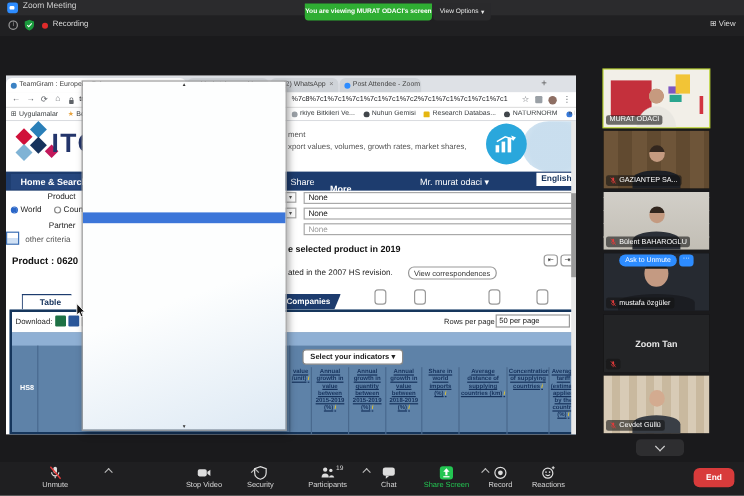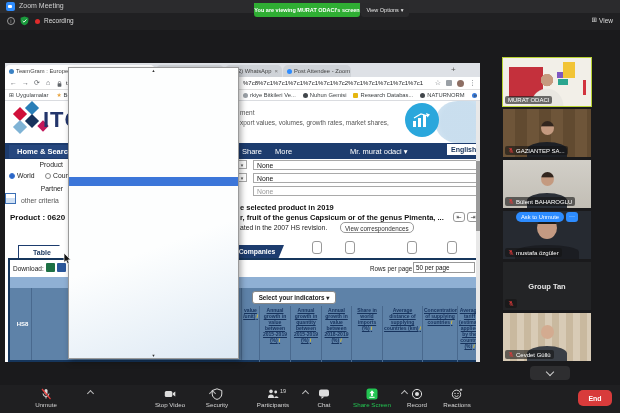--- a/index.html
+++ b/index.html
@@ -57,21 +57,21 @@
   .itc-text{position:absolute;left:38px;top:6px;font-size:22px;font-weight:bold;color:#23356b;letter-spacing:1px}
   .dia{position:absolute;width:10px;height:10px;transform:rotate(45deg)}
   .tagline1{position:absolute;left:235px;top:8px;font-size:6.5px;color:#555}
   .tagline2{position:absolute;left:235px;top:18px;font-size:6.5px;color:#555}
   .chart-circle{position:absolute;left:400px;top:2px;width:34px;height:34px;border-radius:50%;background:#2aa7dc}
   .chart-circle svg{position:absolute;left:7px;top:9px}
   .globe{position:absolute;left:430px;top:0px;width:45px;height:42px;border-radius:50% 0 0 50%;background:radial-gradient(circle at 60% 50%,#bcd6ea 0 60%,#cfe3f2 100%);opacity:.8}
   .tm-nav{position:absolute;left:0;top:80px;width:475px;height:16px;background:#1d3c6e;color:#fff;font-size:7.5px}
   .tm-home{position:absolute;left:4px;top:2px;background:#26477e;padding:2px 8px;font-weight:bold}
   .tm-tools{position:absolute;left:237px;top:4px}
-  .tm-more{position:absolute;left:270px;top:4px;font-weight:normal}
+  .tm-more{position:absolute;left:270px;top:10px;font-weight:bold}
   .tm-user{position:absolute;left:345px;top:4px}
   .tm-lang{position:absolute;left:442px;top:1px;background:#fff;color:#16335c;font-weight:bold;padding:2px 4px;font-size:7px}
   .tm-form{position:absolute;left:0;top:96px;width:475px;height:46px;background:#fff;font-size:6.8px;color:#222}
   .lbl-r{position:absolute;text-align:right}
   .radio{display:inline-block;width:6px;height:6px;border:1px solid #888;border-radius:50%;vertical-align:-1px;margin-right:2px}
   .radio.on{border-color:#2a66c8;background:radial-gradient(circle,#2a66c8 0 2px,#fff 2.5px)}
   .grp-row{position:absolute;left:120px;width:355px;height:12px}
   .grp-lbl{position:absolute;right:245px;top:2px;font-size:6.8px;color:#333}
   .grp-inp{position:absolute;left:128px;top:0;width:224px;height:10px;border:1px solid #a9a9a9;background:#fff;font-size:6.8px;padding:1px 3px;color:#111}
   .grp-inp.dim{color:#999}
@@ -321,21 +321,20 @@
       <div class="grp-row" style="top:27px">
         <span class="grp-lbl">Partner Group</span>
         <span class="grp-inp dim">None</span>
       </div>
     </div>
 
     <span class="crit-ic"></span>
 
     <span class="heading-prod">Product : 0620</span>
     <span class="h-line1">e selected product in 2019</span>
-    <span class="h-line2">r, fruit of the genus Capsicum or of the genus Pimenta, ...</span>
     <span class="hs-btn" style="left:448px">⇤</span>
     <span class="hs-btn" style="left:462px">⇥</span>
     <span class="h-line3">ated in the 2007 HS revision.</span>
     <span class="corr-btn">View correspondences</span>
 
     <div class="act-btns">
 
     <span class="act-btn" style="left: 307px;"></span>
         <span class="act-btn" style="left: 340px;"></span>
         <span class="act-btn" style="left: 402px;"></span>
@@ -480,21 +479,21 @@
             <path d="M2.4 4.8 a2.6 2.6 0 0 0 5.2 0" stroke="#e23b3b" fill="none" stroke-width="0.9"></path>
             <line x1="5" y1="7.6" x2="5" y2="9.2" stroke="#e23b3b" stroke-width="0.9"></line>
             <line x1="1.6" y1="0.8" x2="8.6" y2="9.2" stroke="#e23b3b" stroke-width="1"></line>
           </svg>
           <span class="nm">mustafa özgüler</span>
         </div>
       </div>
       <div class="tile t-novideo">
         <div class="vid"></div>
 
-        <div class="center-name">Group Tan</div>
+        <div class="center-name">Zoom Tan</div>
 
         <div class="tile-label">
           <svg class="mic-s" viewBox="0 0 10 10">
             <rect x="3.7" y="0.8" width="2.6" height="4.6" rx="1.3" fill="#e23b3b"></rect>
             <path d="M2.4 4.8 a2.6 2.6 0 0 0 5.2 0" stroke="#e23b3b" fill="none" stroke-width="0.9"></path>
             <line x1="5" y1="7.6" x2="5" y2="9.2" stroke="#e23b3b" stroke-width="0.9"></line>
             <line x1="1.6" y1="0.8" x2="8.6" y2="9.2" stroke="#e23b3b" stroke-width="1"></line>
           </svg>
 
         </div>

